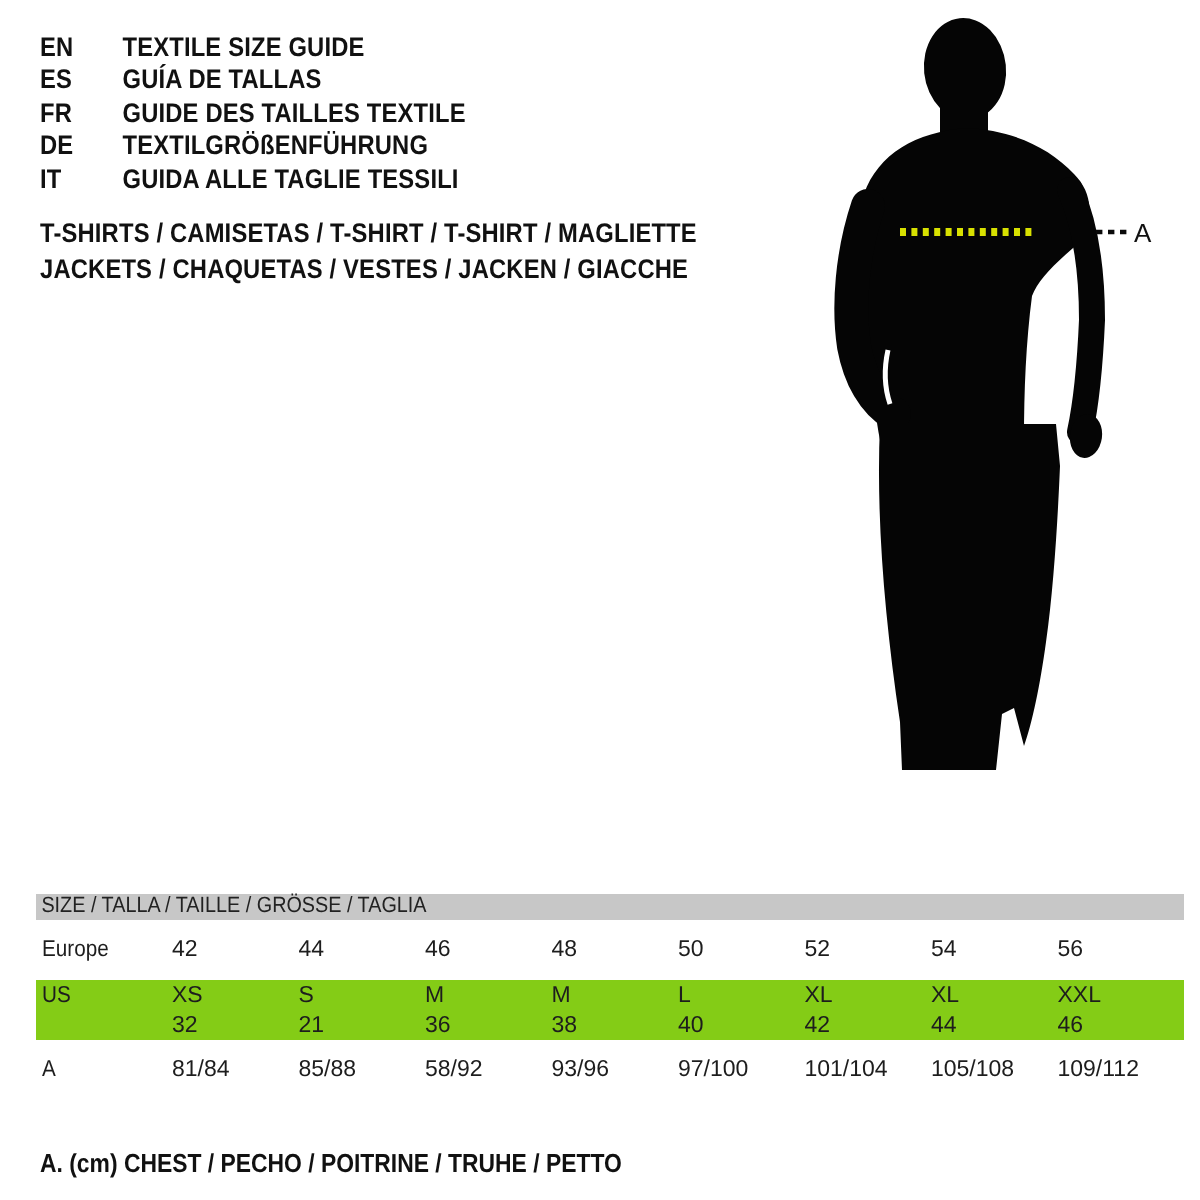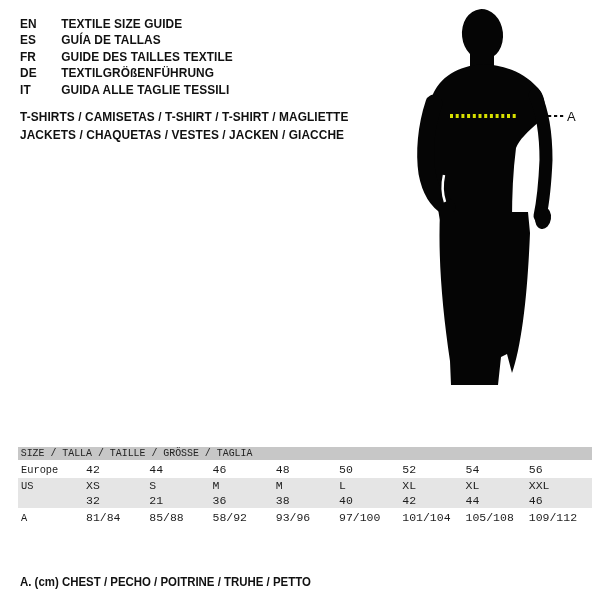--- a/index.html
+++ b/index.html
@@ -22,26 +22,26 @@
     line-height:18px;white-space:nowrap;letter-spacing:0.1px;}
 
   
   .figure-wrap{position:absolute;left:410px;top:5px;width:170px;height:390px;}
 
   
   .man-title{position:absolute;left:20px;top:416px;font-weight:700;font-size:13px;
     line-height:14px;white-space:nowrap;}
 
   
-  .size-table{position:absolute;left:18px;top:447px;width:574px;font-size:11.5px;color:#1d1d1d;font-family:Liberation Mono, monospace;}
+  .size-table{position:absolute;left:18px;top:447px;width:574px;font-size:11.5px;color:#1d1d1d;}
   .st-header{height:13px;line-height:13px;background:#c7c7c7;font-size:11px;color:#222;}
   .st-header .cond-inline{padding-left:3px;}
   .st-row{display:grid;grid-template-columns:68px repeat(8,1fr);align-items:center;}
-  .r-white{background:#ffffff;height:18px;}
-  .r-shade{background:#e5e5e5;height:15px;}
+  .r-white{background:#ffffff;height:30px;}
+  .r-shade{background:#84cc16;height:15px;}
   .st-label{padding-left:3px;}
   .st-val{}
 
   
   .footnote{position:absolute;left:20px;top:575px;font-weight:700;font-size:13px;
     line-height:14px;white-space:nowrap;}
 </style>
 </head>
 <body>
 

